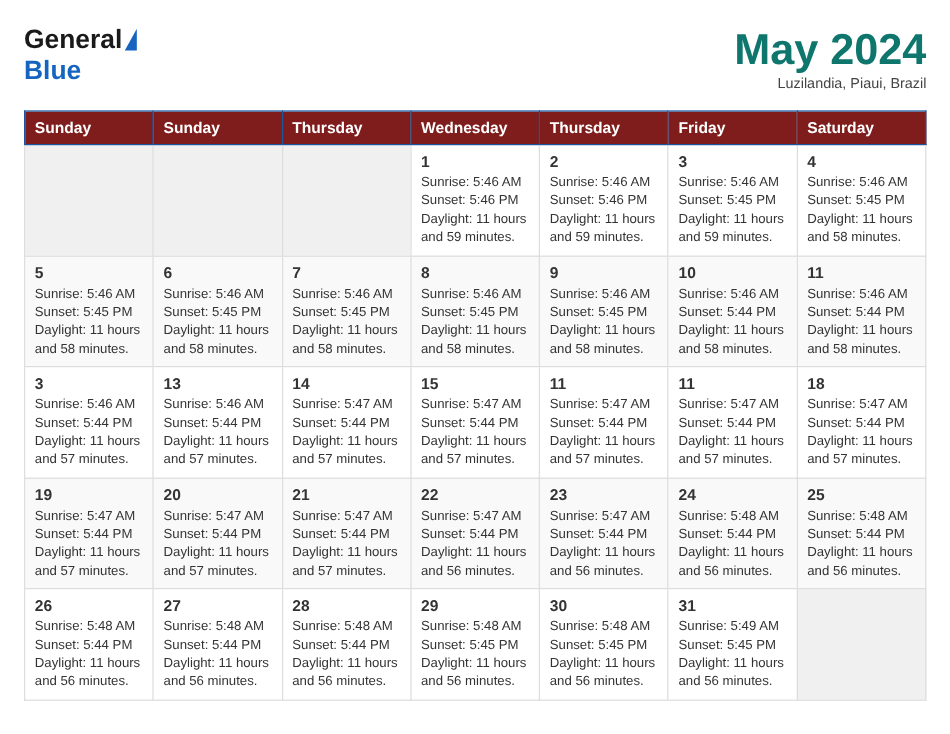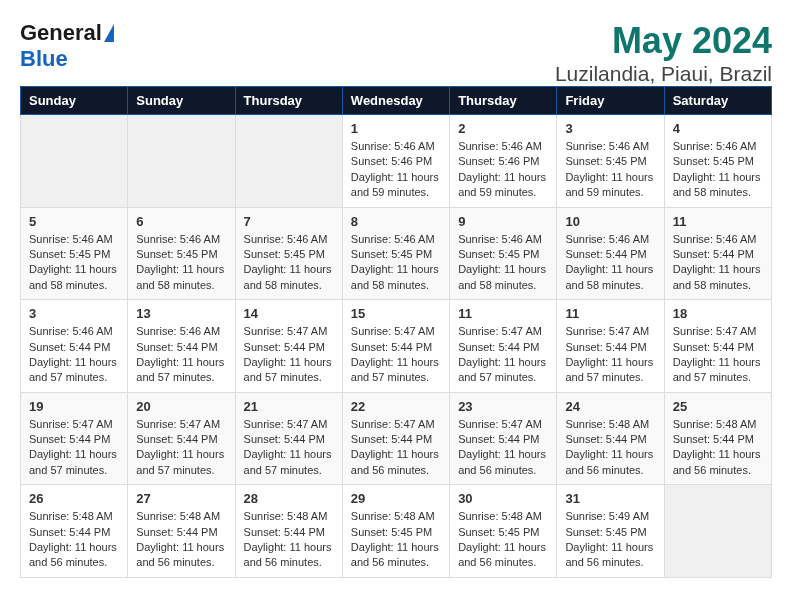--- a/index.html
+++ b/index.html
@@ -7,20 +7,21 @@
       font-family: Arial, sans-serif;
       background: #fff;
       width: 792px;
       min-height: 612px;
       padding: 20px;
     }
     .header {
       display: flex;
       justify-content: space-between;
       align-items: flex-start;
+      margin-bottom: 16px;
       gap: 12px;
     }
     .logo {
       display: flex;
       flex-direction: column;
       align-items: flex-start;
     }
     .logo-general {
       font-size: 22px;
       font-weight: bold;
@@ -46,30 +47,30 @@
     }
     .title-block {
       text-align: right;
     }
     .title-block .month-year {
       font-size: 36px;
       font-weight: bold;
       color: #0f766e;
     }
     .title-block .location {
-      font-size: 21px;
+      font-size: 12px;
       color: #444;
     }
     .calendar {
       width: 100%;
       border-collapse: collapse;
       border: 1px solid #ccc;
     }
     .calendar th {
-      background-color: #0f172a;
+      background-color: #7f1d1d;
       color: #fff;
       font-size: 13px;
       padding: 6px 8px;
       text-align: left;
       border: 1px solid #1a56a0;
     }
     .calendar td {
       vertical-align: top;
       padding: 6px 8px;
       border: 1px solid #ddd;

